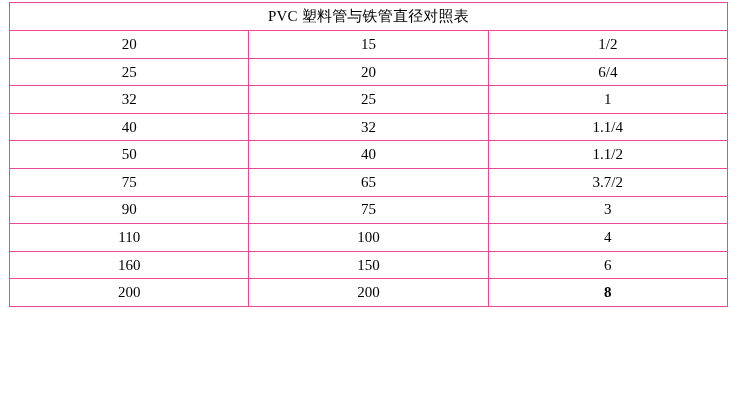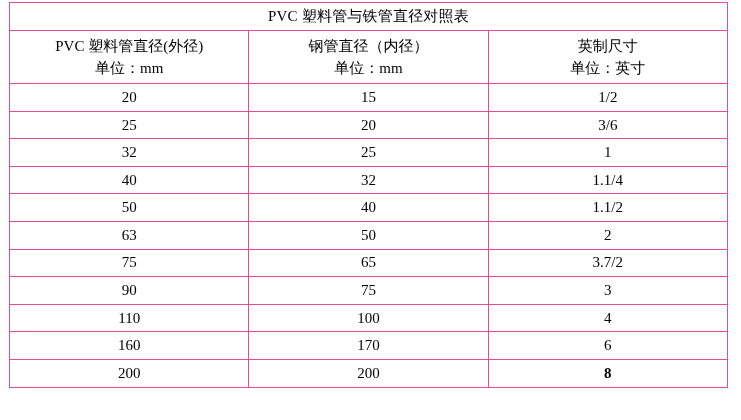--- a/index.html
+++ b/index.html
@@ -66,83 +66,64 @@
 </style>
 </head>
 <body>
 
 <div class="sheet">
   <table class="pipe-table">
     <tbody>
       <tr>
         <td class="title-cell" colspan="3">PVC 塑料管与铁管直径对照表</td>
       </tr>
-      <tr>
-        <td class="header-cell col-1">
-          <span class="header-line1">PVC 塑料管直径(外径)</span>
-          <span class="header-line2">单位：mm</span>
-        </td>
-        <td class="header-cell col-2">
-          <span class="header-line1">钢管直径（内径）</span>
-          <span class="header-line2">单位：mm</span>
-        </td>
-        <td class="header-cell col-3">
-          <span class="header-line1">英制尺寸</span>
-          <span class="header-line2">单位：英寸</span>
-        </td>
-      </tr>
 
       <tr>
         <td class="data-cell col-1">20</td>
         <td class="data-cell col-2">15</td>
         <td class="data-cell col-3">1/2</td>
       </tr>
       <tr>
         <td class="data-cell col-1">25</td>
         <td class="data-cell col-2">20</td>
-        <td class="data-cell col-3">3/6</td>
+        <td class="data-cell col-3">6/4</td>
       </tr>
       <tr>
         <td class="data-cell col-1">32</td>
         <td class="data-cell col-2">25</td>
         <td class="data-cell col-3">1</td>
       </tr>
       <tr>
         <td class="data-cell col-1">40</td>
         <td class="data-cell col-2">32</td>
         <td class="data-cell col-3">1.1/4</td>
       </tr>
       <tr>
         <td class="data-cell col-1">50</td>
         <td class="data-cell col-2">40</td>
         <td class="data-cell col-3">1.1/2</td>
-      </tr>
-      <tr>
-        <td class="data-cell col-1">63</td>
-        <td class="data-cell col-2">50</td>
-        <td class="data-cell col-3">2</td>
       </tr>
       <tr>
         <td class="data-cell col-1">75</td>
         <td class="data-cell col-2">65</td>
         <td class="data-cell col-3">3.7/2</td>
       </tr>
       <tr>
         <td class="data-cell col-1">90</td>
         <td class="data-cell col-2">75</td>
         <td class="data-cell col-3">3</td>
       </tr>
       <tr>
         <td class="data-cell col-1">110</td>
         <td class="data-cell col-2">100</td>
         <td class="data-cell col-3">4</td>
       </tr>
       <tr>
         <td class="data-cell col-1">160</td>
-        <td class="data-cell col-2">170</td>
+        <td class="data-cell col-2">150</td>
         <td class="data-cell col-3">6</td>
       </tr>
       <tr>
         <td class="data-cell col-1">200</td>
         <td class="data-cell col-2">200</td>
         <td class="data-cell col-3">8</td>
       </tr>
     </tbody>
   </table>
 </div>

